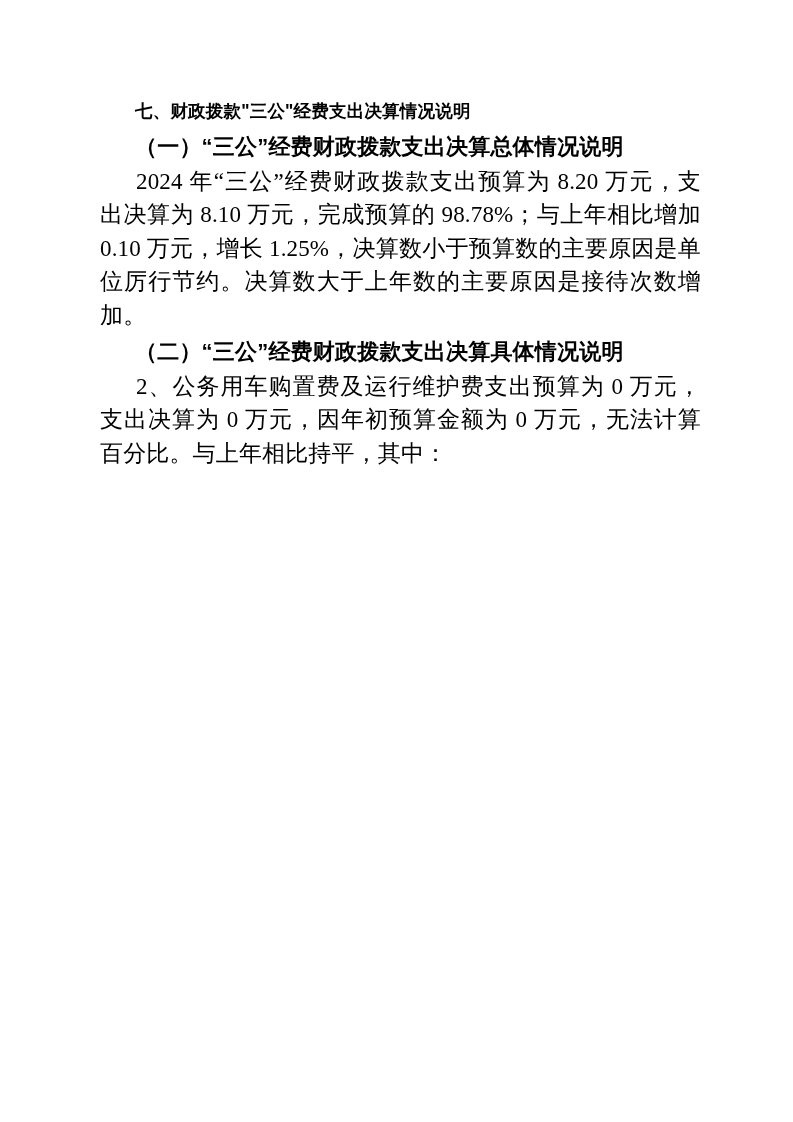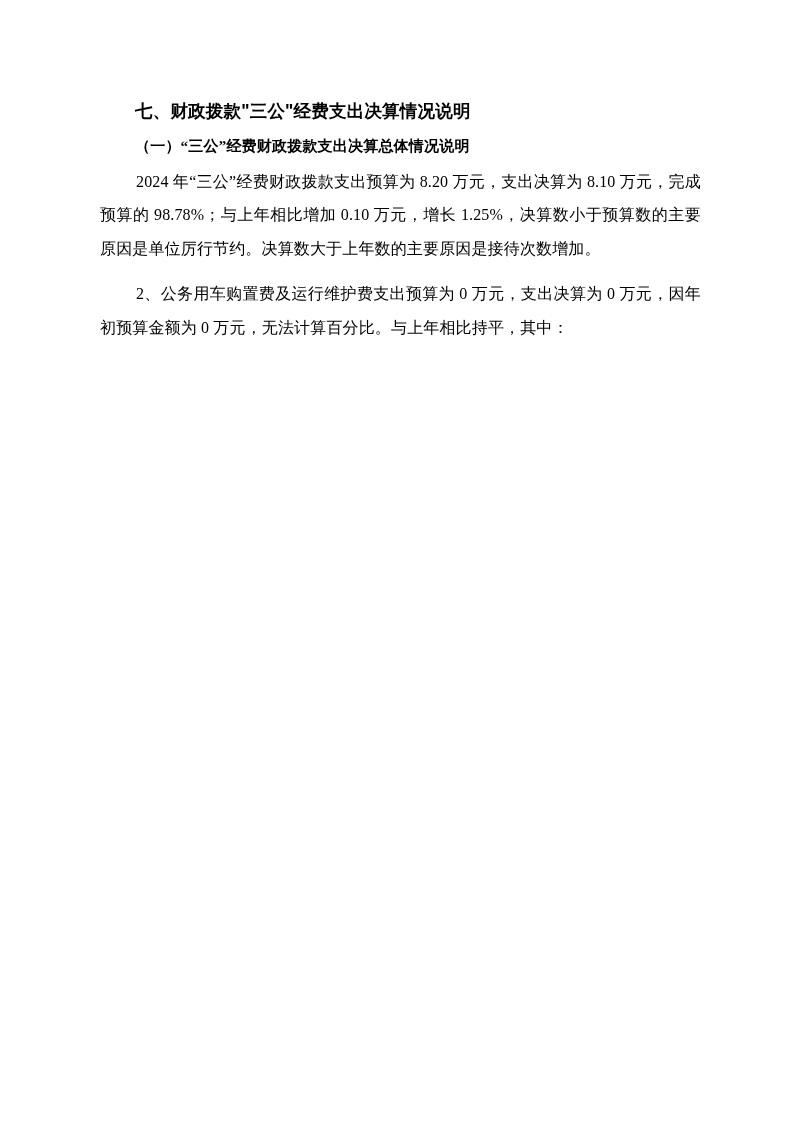--- a/index.html
+++ b/index.html
@@ -30,30 +30,30 @@
   .h-section {
     font-family: "Liberation Sans", "DejaVu Sans", sans-serif;
     font-weight: bold;
     font-size: 17.5px;
     line-height: 31px;
     margin: 0 0 3px 0;
     text-indent: 35px;
     letter-spacing: 0.2px;
   }
   .h-sub {
-    font-family: Liberation Serif, serif;
+    font-family: Liberation Sans, sans-serif;
     font-weight: bold;
-    font-size: 15px;
+    font-size: 22px;
     line-height: 33px;
     margin: 3px 0 2px 0;
     text-indent: 35px;
     letter-spacing: 0.2px;
   }
   p.para {
-    font-size: 16px;
+    font-size: 23px;
     line-height: 33.4px;
     margin: 0;
     text-indent: 36px;
     text-align: justify;
     text-justify: inter-ideograph;
     letter-spacing: 0.15px;
   }
   p.para + p.para {
     margin-top: 12px;
   }
@@ -63,20 +63,21 @@
 
 <div class="page">
   <div class="doc-body">
 
     <h1 class="h-section">七、财政拨款"三公"经费支出决算情况说明</h1>
 
     <h2 class="h-sub">（一）“三公”经费财政拨款支出决算总体情况说明</h2>
 
     <p class="para">2024 年“三公”经费财政拨款支出预算为 8.20 万元，支出决算为 8.10 万元，完成预算的 98.78%；与上年相比增加 0.10 万元，增长 1.25%，决算数小于预算数的主要原因是单位厉行节约。决算数大于上年数的主要原因是接待次数增加。</p>
 
+    <h2 class="h-sub">（二）“三公”经费财政拨款支出决算具体情况说明</h2>
 
 
     <p class="para">2、公务用车购置费及运行维护费支出预算为 0 万元，支出决算为 0 万元，因年初预算金额为 0 万元，无法计算百分比。与上年相比持平，其中：</p>
 
 
 
   </div>
 </div>
 
 </body></html>

